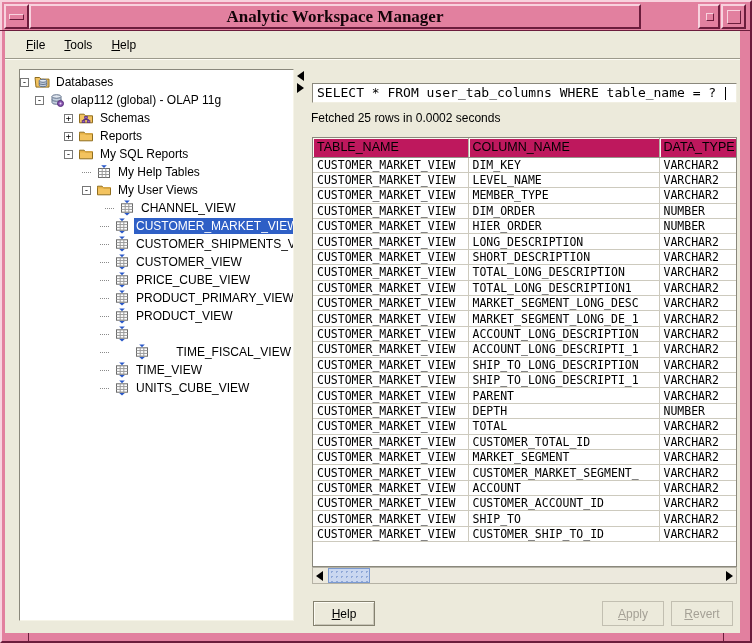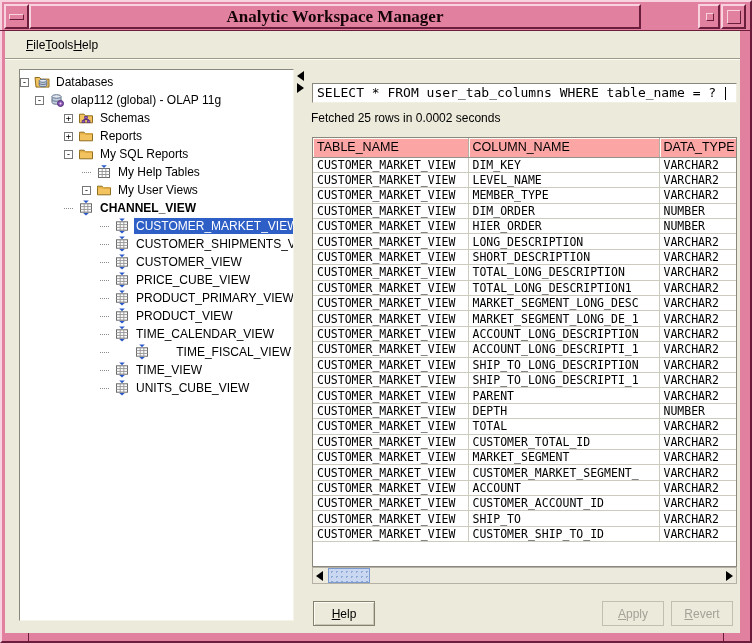--- a/index.html
+++ b/index.html
@@ -31,21 +31,21 @@
     background:#e2809f; border:2px solid; border-color:#f8d2de #6b1d3c #6b1d3c #f8d2de;
     text-align:center; font-family:"Liberation Serif", serif; font-weight:bold;
     font-size:17px; line-height:21px; color:#140409; }
 
   
   .client { position:absolute; left:5px; top:30px; width:735px; height:603px;
     background:#eceadb; border-top:1px solid #6b1d3c; }
 
   
   .menubar { position:absolute; left:0; top:0; width:100%; height:27px;
-    display:flex; align-items:center; padding-left:21px; font-size:12px; color:#000; }
+    display:flex; align-items:center; padding-left:21px; gap:19px; font-size:12px; color:#000; }
   .menu-item { cursor:default; }
   .mnlabel { display:inline-block; }
   .mnlabel::first-letter { text-decoration:underline; }
   .menusep { position:absolute; left:0; top:27px; width:100%; height:2px;
     border-top:1px solid #9c9a8c; border-bottom:1px solid #fdfcf5; }
 
   
   .treepanel { position:absolute; left:14px; top:38px; width:275px; height:552px;
     background:#fff; border:1px solid; border-color:#8a887c #f6f4e8 #f6f4e8 #8a887c;
     overflow:hidden; padding-top:3px; }
@@ -74,21 +74,21 @@
     padding:0 4px; white-space:pre; overflow:hidden; color:#000; }
   .caret { display:inline-block; width:1px; height:13px; background:#000;
     vertical-align:middle; margin-left:1px; }
 
   .status { position:absolute; left:306px; top:80px; font-size:12px; color:#000; }
 
   
   .gridwrap { position:absolute; left:307px; top:106px; width:425px; height:430px;
     background:#fff; border:1px solid #8a887c; overflow:hidden; }
   table.grid { border-collapse:collapse; table-layout:fixed; width:600px; }
-  table.grid th { height:19px; background:#fca5a5; font-family:"Liberation Sans", sans-serif;
+  table.grid th { height:19px; background:#be185d; font-family:"Liberation Sans", sans-serif;
     font-size:12.5px; font-weight:normal; text-align:left; padding:0 4px;
     border-right:1px solid #b3b0a3; border-bottom:1px solid #96948a;
     box-shadow:inset 1px 1px 0 #fbfaf3; white-space:nowrap; overflow:hidden; }
   table.grid td { height:15.4px; font-family:"DejaVu Sans Mono", monospace; font-size:11.5px;
     padding:0 4px; border-right:1px solid #cdcabe; border-bottom:1px solid #cdcabe;
     white-space:nowrap; overflow:hidden; color:#000; }
 
   
   .hscroll { position:absolute; left:307px; top:536px; width:425px; height:17px;
     background:#ece9dd; border:1px solid #b5b2a5; }
@@ -237,21 +237,21 @@
 
       <div class="tree-row" data-toggle="minus" style="padding-left: 62px;">
         <span class="toggle"></span>
         <svg class="ticon">
           <use href="#icon-folder"></use>
         </svg>
         <span class="tlabel">My User Views</span>
       </div>
 
 
-      <div class="tree-row" data-toggle="none" style="padding-left: 44px; font-weight: bold;">
+      <div class="tree-row" data-toggle="none" style="padding-left: 85px;">
         <span class="toggle"></span>
         <svg class="ticon">
           <use href="#icon-view"></use>
         </svg>
         <span class="tlabel">CHANNEL_VIEW</span>
       </div>
 
       <div class="tree-row selected" data-toggle="none" style="padding-left: 80px;">
         <span class="toggle"></span>
         <svg class="ticon">
@@ -298,21 +298,20 @@
           <use href="#icon-view"></use>
         </svg>
         <span class="tlabel">PRODUCT_VIEW</span>
       </div>
 
       <div class="tree-row" data-toggle="none" style="padding-left: 80px;">
         <span class="toggle"></span>
         <svg class="ticon">
           <use href="#icon-view"></use>
         </svg>
-        <span class="tlabel">TIME_CALENDAR_VIEW</span>
       </div>
 
       <div class="tree-row" data-toggle="none" style="padding-left: 80px; justify-content: space-between;">
         <span class="toggle"></span>
         <svg class="ticon">
           <use href="#icon-view"></use>
         </svg>
         <span class="tlabel">TIME_FISCAL_VIEW</span>
       </div>
 

